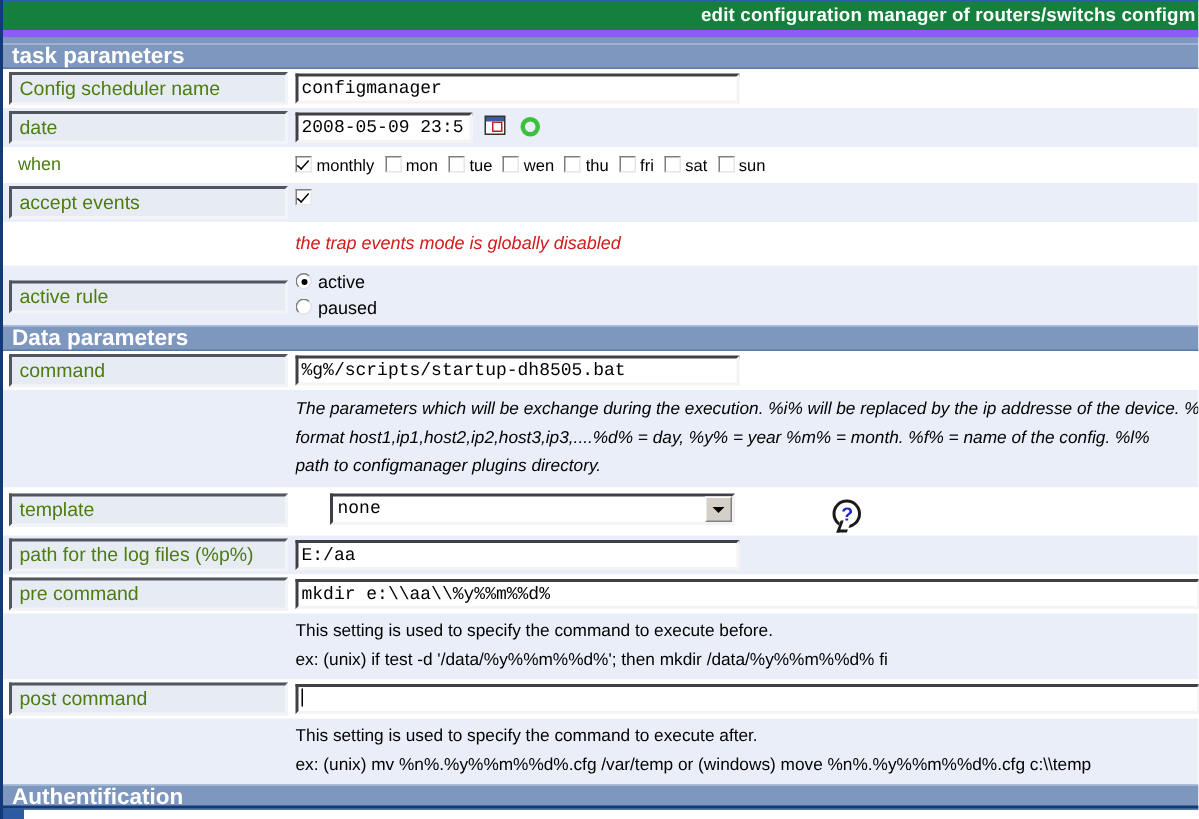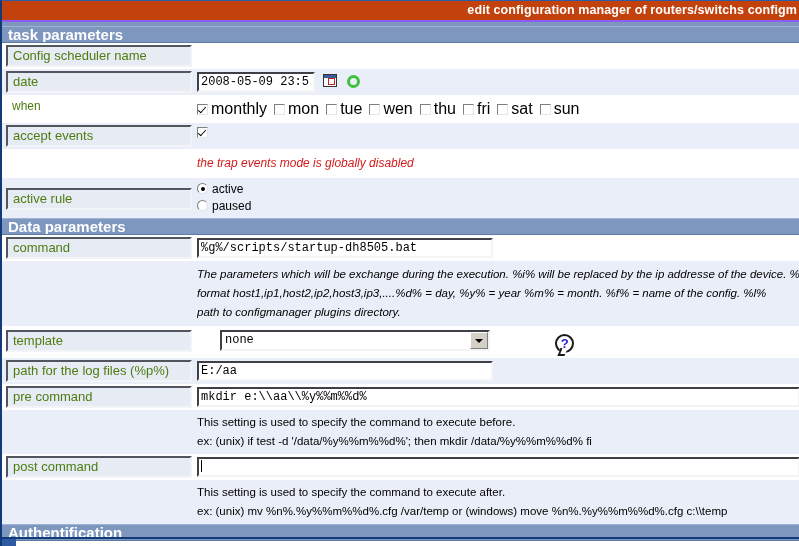--- a/index.html
+++ b/index.html
@@ -21,23 +21,23 @@
     height: 546px;
     background: #ffffff;
     box-sizing: border-box;
     border-left: 2px solid #123a78;
     overflow: hidden;
   }
 
   
   .titlebar {
     height: 19px;
-    background: #c2410c;
+    background: #15803d;
     border-top: 1px solid #2a5fa8;
-    border-bottom: 2px solid #8b5cf6;
+    border-bottom: 5px solid #8b5cf6;
     color: #ffffff;
     font-weight: bold;
     font-size: 12.5px;
     text-align: right;
     line-height: 19px;
     padding-right: 2px;
     white-space: nowrap;
     overflow: hidden;
     letter-spacing: 0.1px;
   }
@@ -219,21 +219,21 @@
     width: 4px; height: 4px;
     border-radius: 50%;
     background: #000;
   }
 
   .when-row { padding-top: 5px; padding-bottom: 5px; }
   .when-item {
     display: inline-block;
     margin-right: 7px;
     white-space: nowrap;
-    font-size: 16px;
+    font-size: 11px;
   }
   .when-item span.lbl { margin-left: 3px; }
 
   .radio-line {
     font-size: 12px;
     line-height: 17px;
     white-space: nowrap;
   }
   .radio-line span.lbl { margin-left: 4px; }
 
@@ -349,20 +349,23 @@
   <div class="titlestrip"></div>
 
   <div class="section-bar">
     <span>task parameters</span>
   </div>
 
   <div class="row white">
     <div class="label-cell">
       <div class="label-box">Config scheduler name</div>
     </div>
+    <div class="field-cell">
+      <div class="txt w-name">configmanager</div>
+    </div>
   </div>
 
   <div class="row alt">
     <div class="label-cell">
       <div class="label-box">date</div>
     </div>
     <div class="field-cell">
       <span class="txt w-date inline-mid">2008-05-09 23:5</span>
       <span class="cal-icon"></span>
       <span class="refresh-icon"></span>

